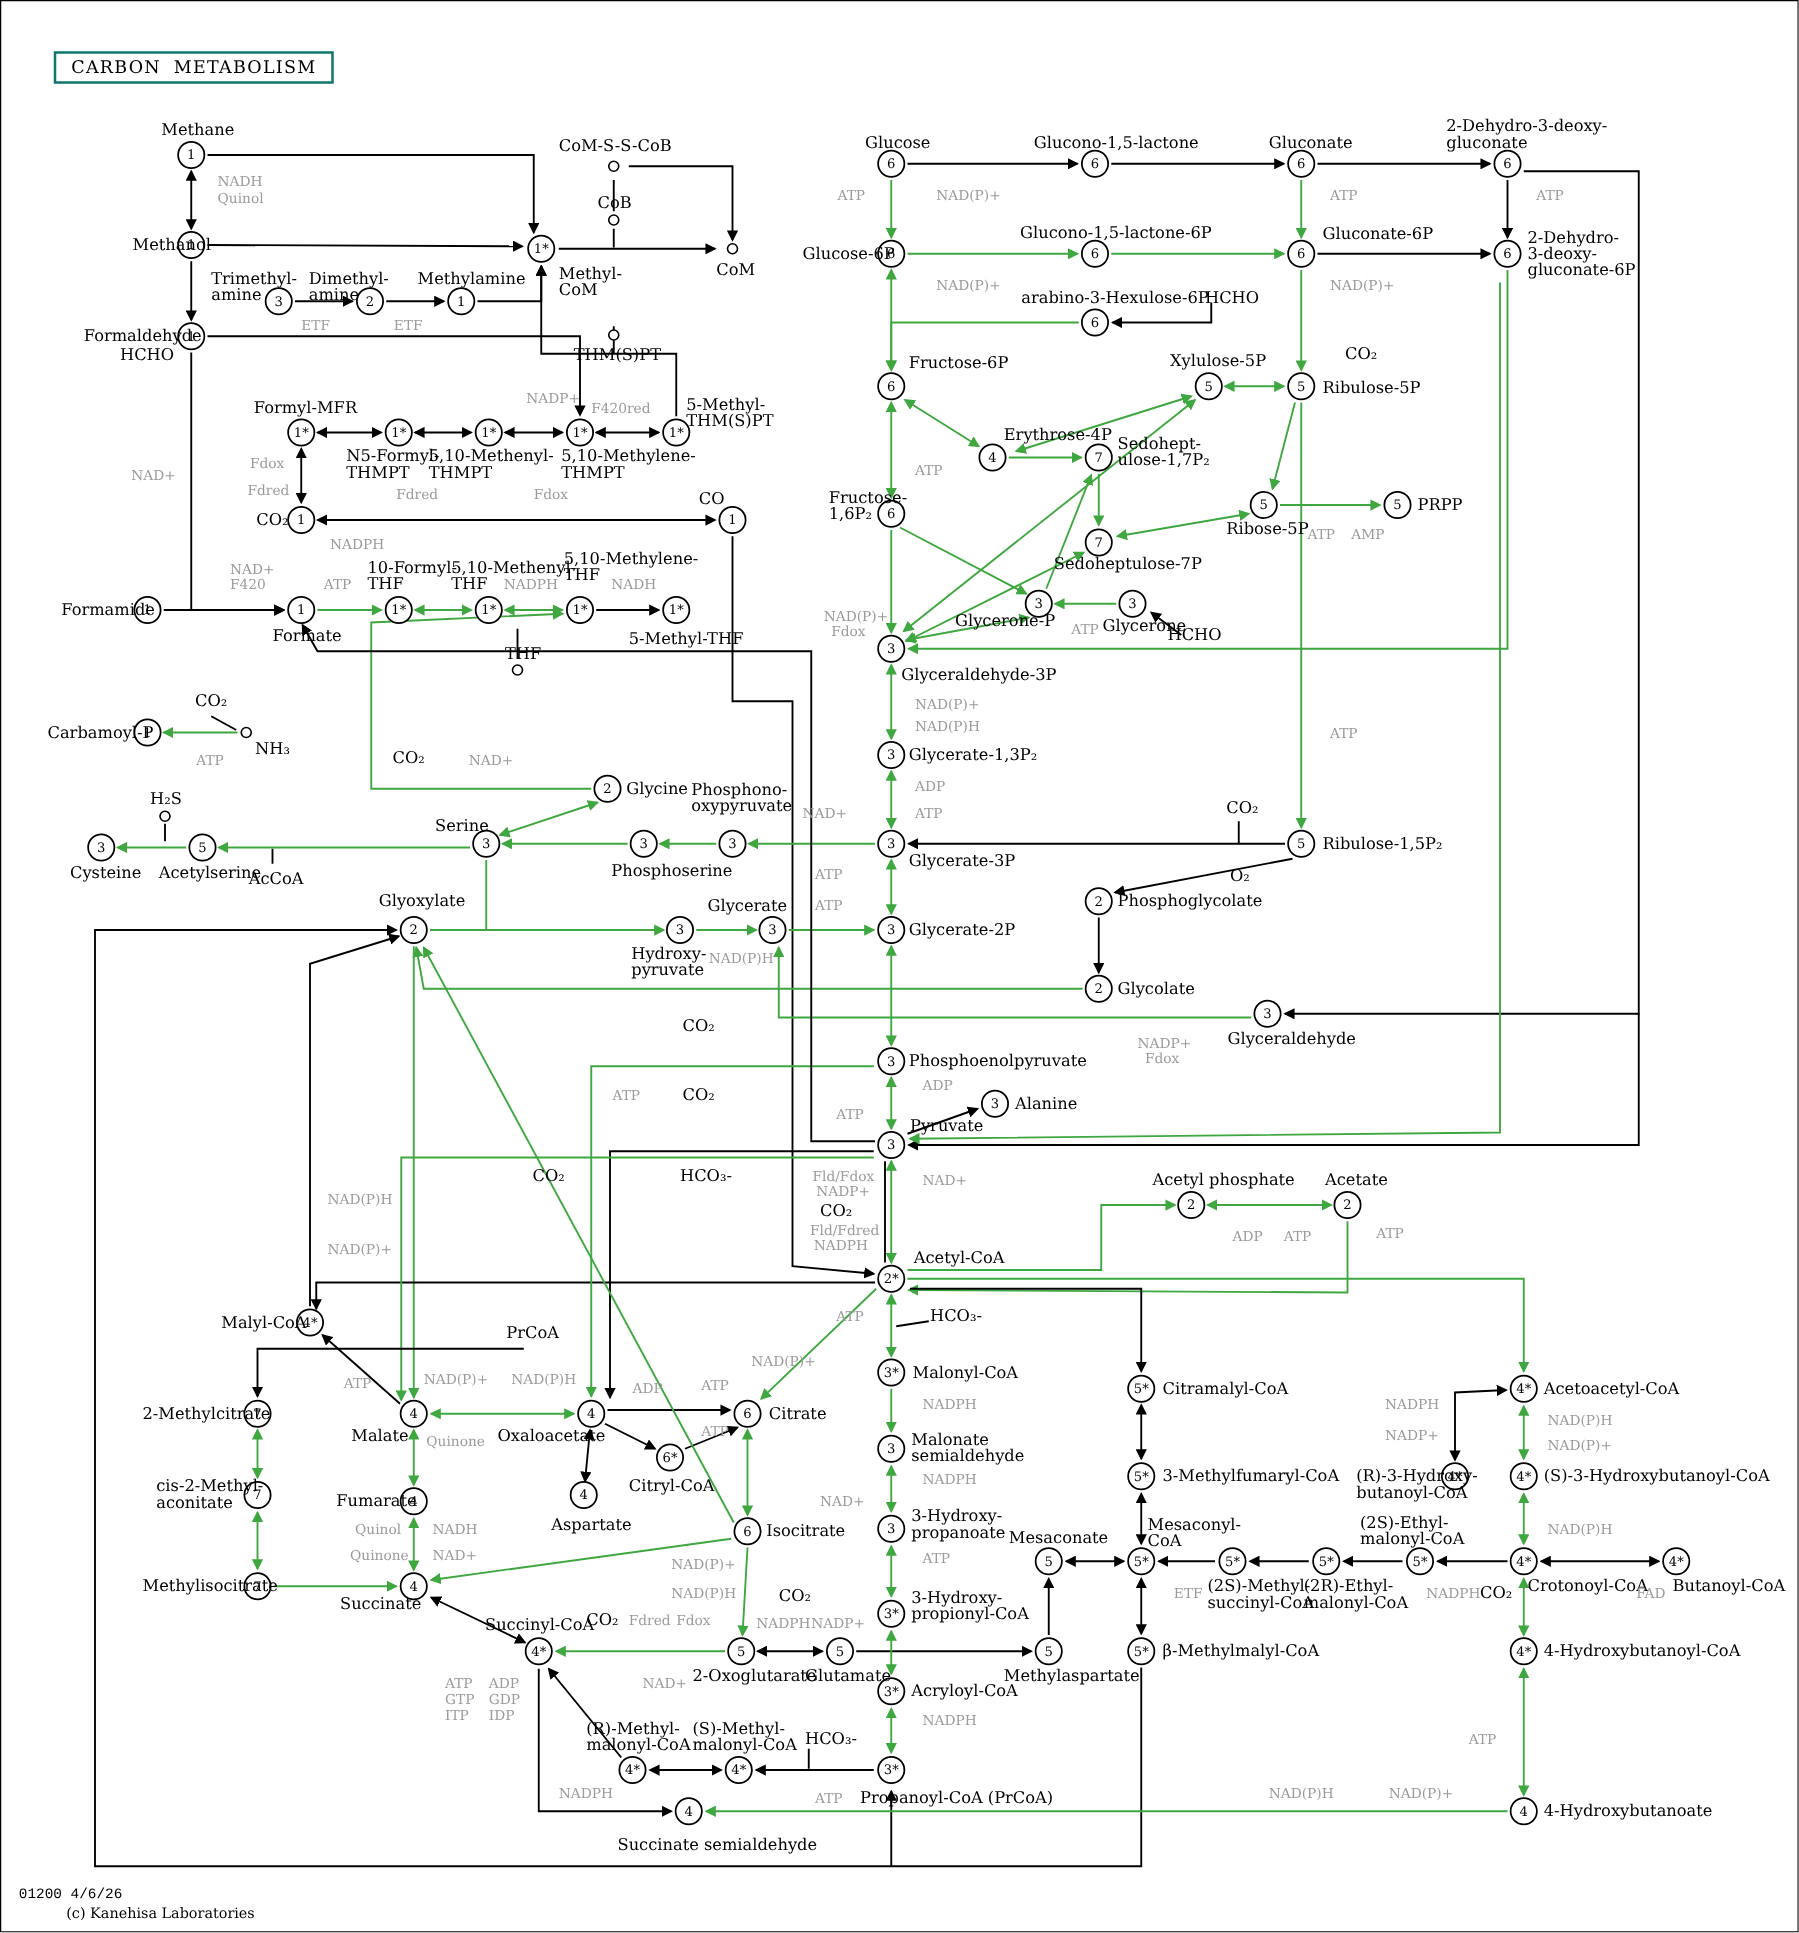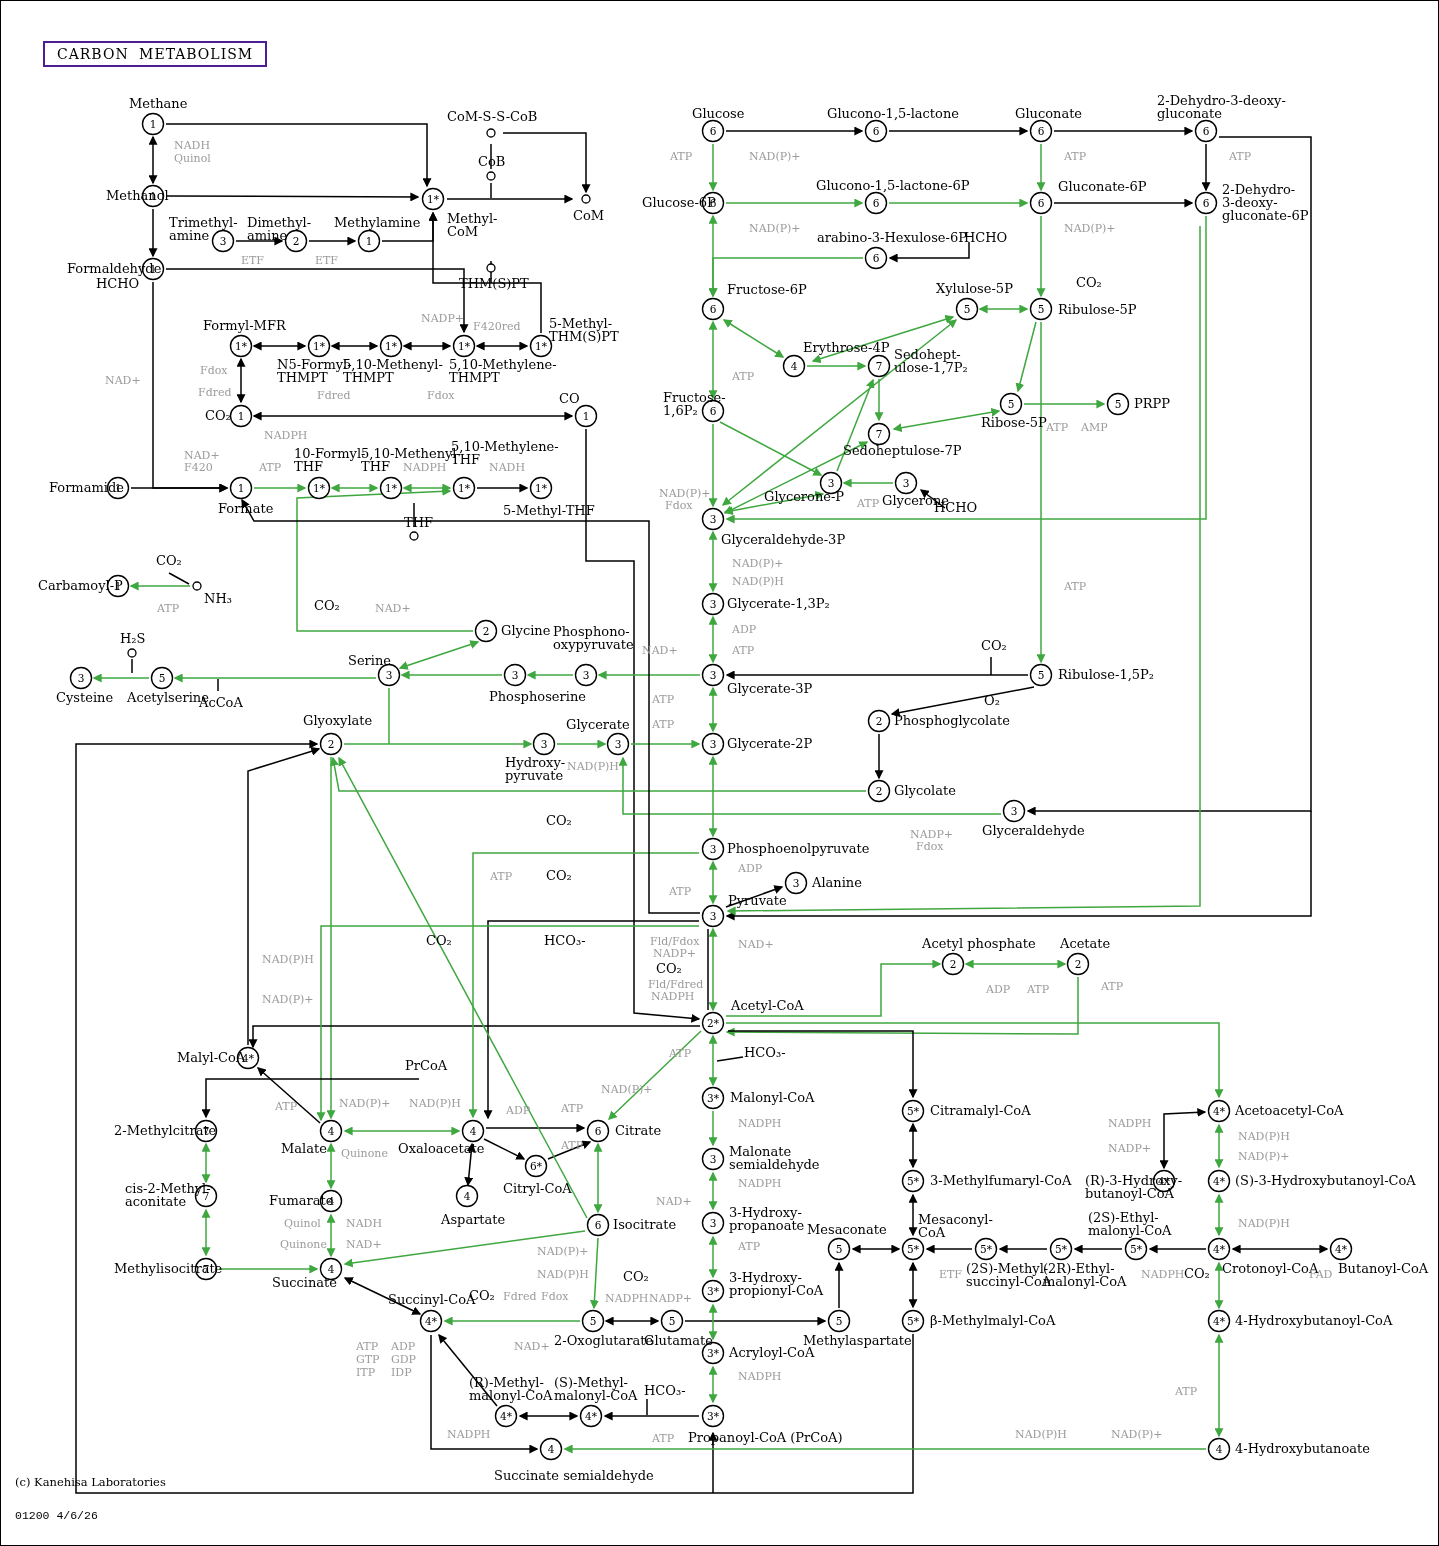--- a/index.html
+++ b/index.html
@@ -1,24 +1,24 @@
 <!DOCTYPE html>
 <html><head>
 <meta charset="utf-8">
 <style>
   html,body{margin:0;padding:0;background:#fff;}
   .map{position:relative;width:1439px;height:1546px;background:#fff;border:1px solid #000;box-sizing:border-box;
        font-family:"DejaVu Serif","Liberation Serif",serif;}
   .map svg{position:absolute;left:0;top:0;}
   svg text{font-family:"DejaVu Serif","Liberation Serif",serif;}
-  .title-box{position:absolute;left:42px;top:40px;border:2px solid #4c1d95;padding:3px 12px;
+  .title-box{position:absolute;left:42px;top:40px;border:2px solid #0f766e;padding:3px 12px;
              font-size:14px;letter-spacing:1px;word-spacing:5px;background:#fff;z-index:5;}
   .footer{position:absolute;left:14px;font-size:11.5px;color:#000;z-index:5;}
   .footer.l1{top:1508px;font-family:Liberation Mono, monospace;}
-  .footer.l2{top:1474px;}
+  .footer.l2{top:1522px;margin-left:38px;}
 </style>
 </head>
 <body>
 
 <div class="map">
   <div class="title-box">CARBON METABOLISM</div>
   <svg id="diagram" width="1439" height="1546" viewBox="0 0 1439 1546" xmlns="http://www.w3.org/2000/svg">
       <defs>
         <marker id="ar-k" viewBox="0 0 10 10" refX="8.5" refY="5" markerWidth="9" markerHeight="9" markerUnits="userSpaceOnUse" orient="auto-start-reverse">
           <path d="M0,0 L10,5 L0,10 z" fill="#000000"></path>

